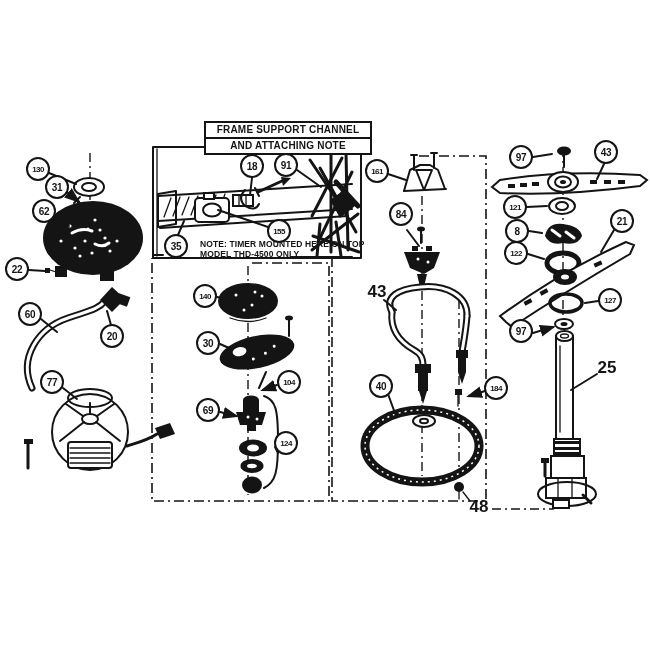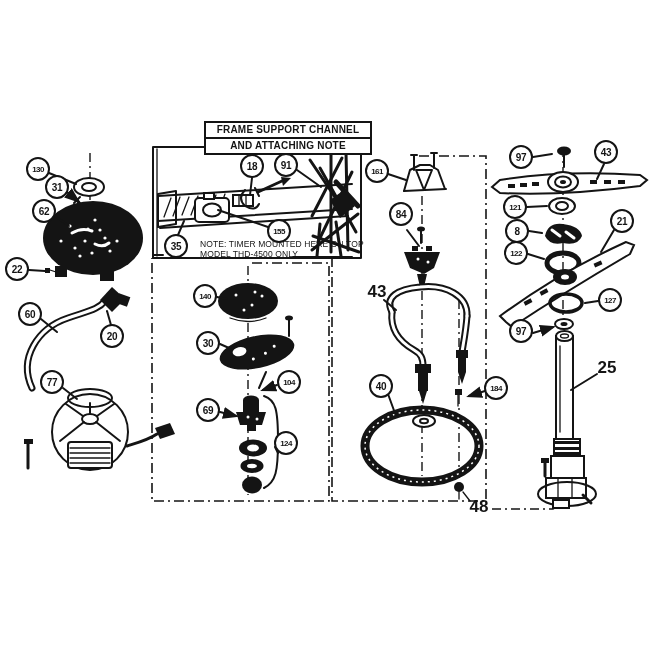--- a/index.html
+++ b/index.html
@@ -20,21 +20,21 @@
   .callout{position:absolute;width:24px;height:24px;box-sizing:border-box;border:2.2px solid #141414;
            border-radius:50%;background:#fff;display:flex;align-items:center;justify-content:center;
            font-weight:bold;font-size:10px;letter-spacing:-0.4px;transform:translate(-50%,-50%);z-index:5;}
   .callout.c3{font-size:8px;letter-spacing:-0.6px;align-items:center;}
   .plabel{position:absolute;transform:translate(-50%,-50%);font-weight:bold;font-size:17px;z-index:5;}
   .titlebox{position:absolute;left:204px;top:121px;width:168px;box-sizing:border-box;border:2px solid #141414;
             background:#fff;text-align:center;font-weight:bold;font-size:10px;letter-spacing:0.2px;
             line-height:12px;z-index:4;white-space:nowrap;}
   .titlebox .l1{border-bottom:2px solid #141414;padding:1px 0;}
   .titlebox .l2{padding:1px 0;}
-  .note{position:absolute;left:200px;top:240px;font-weight:normal;font-size:8.5px;letter-spacing:0.1px;
+  .note{position:absolute;left:200px;top:240px;font-weight:bold;font-size:8.5px;letter-spacing:0.1px;
         line-height:9.5px;white-space:nowrap;z-index:4;}
 </style>
 </head>
 <body>
 
 <div class="stage">
 
 <svg width="650" height="650" viewBox="0 0 650 650">
   <defs>
     <marker id="ah" markerWidth="9" markerHeight="8" refX="6.5" refY="3" orient="auto">

